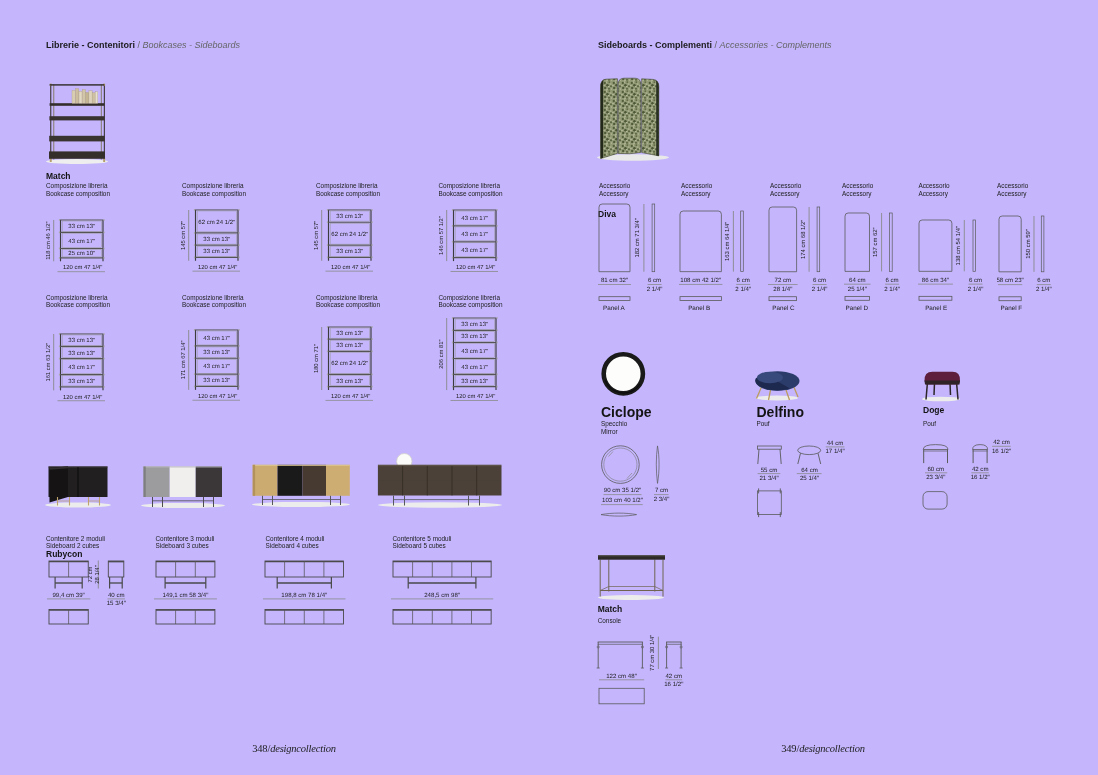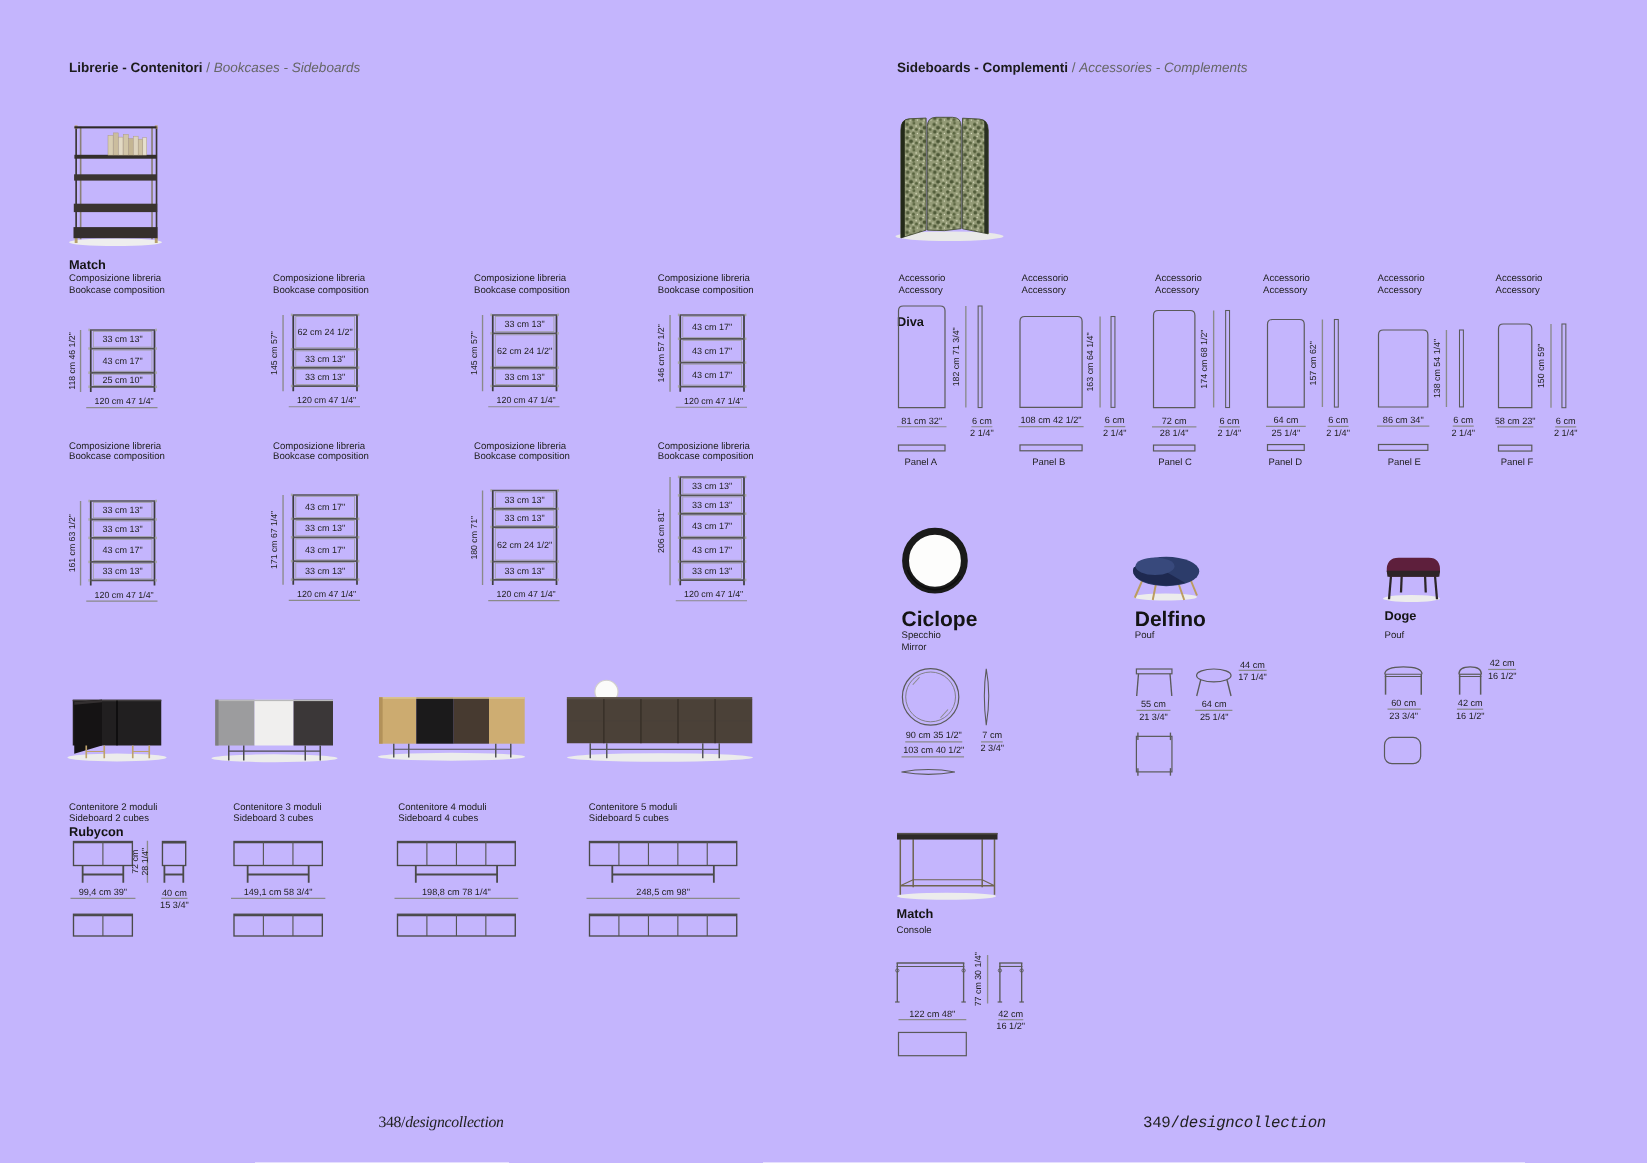--- a/index.html
+++ b/index.html
@@ -762,13 +762,13 @@
 <line x1="679.6" y1="668" x2="682.6" y2="668" stroke="#5a5a5a" stroke-width="0.8"></line>
 <text x="673.8" y="677.8" font-size="6.1" fill="#222" text-anchor="middle" font-family="Liberation Sans,sans-serif">42 cm</text>
 <line x1="665.5" y1="679.8" x2="682.2" y2="679.8" stroke="#8a8a8a" stroke-width="0.8"></line>
 <text x="673.8" y="686.2" font-size="6.1" fill="#222" text-anchor="middle" font-family="Liberation Sans,sans-serif">16 1/2"</text>
 </svg>
 
 <svg style="position:absolute;left:594px;top:684px;" width="60" height="26" viewBox="594 684 60 26">
 <rect x="599" y="688.3" width="45.2" height="15.5" fill="none" stroke="#5a5a5a" stroke-width="0.8"></rect>
 </svg>
 
-<div style="position:absolute;left:823px;top:742.5px;transform:translateX(-50%);font-family:Liberation Mono, monospace;font-size:10.5px;color:#222;white-space:nowrap;letter-spacing:-0.2px;">349/<i>designcollection</i></div>
+<div style="position:absolute;left:823px;top:742.5px;transform:translateX(-50%);font-family:Liberation Serif, serif;font-size:10.5px;color:#222;white-space:nowrap;letter-spacing:-0.2px;">349/<i>designcollection</i></div>
 </div>
 </body></html>

